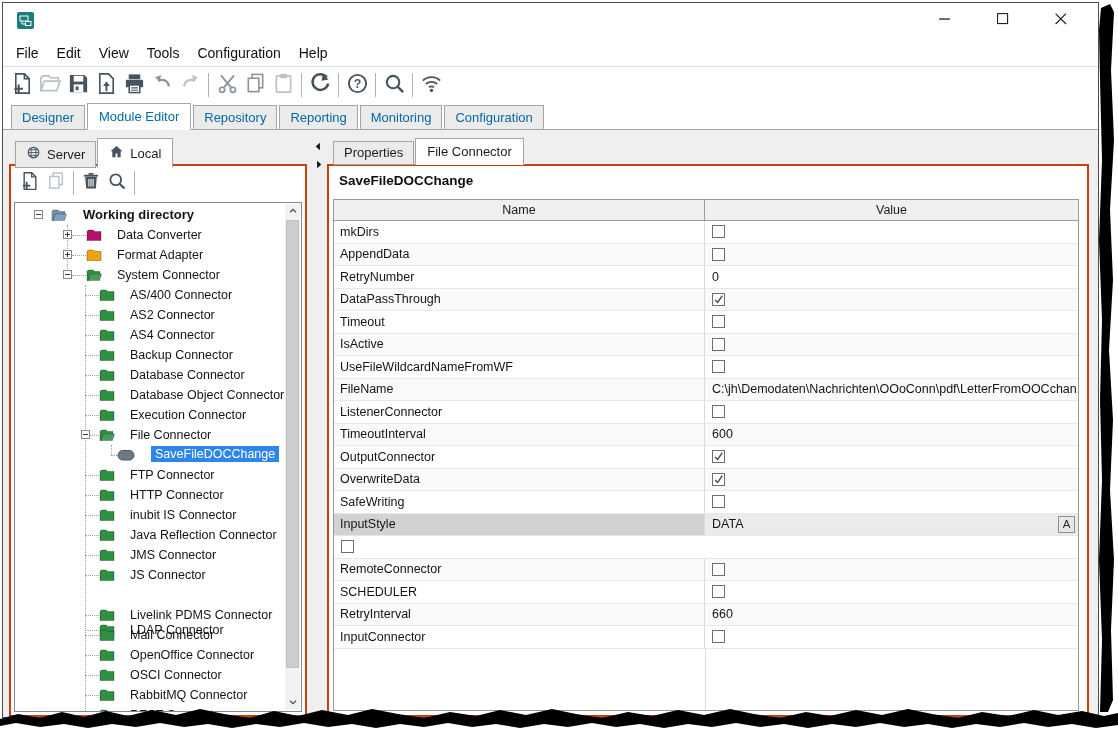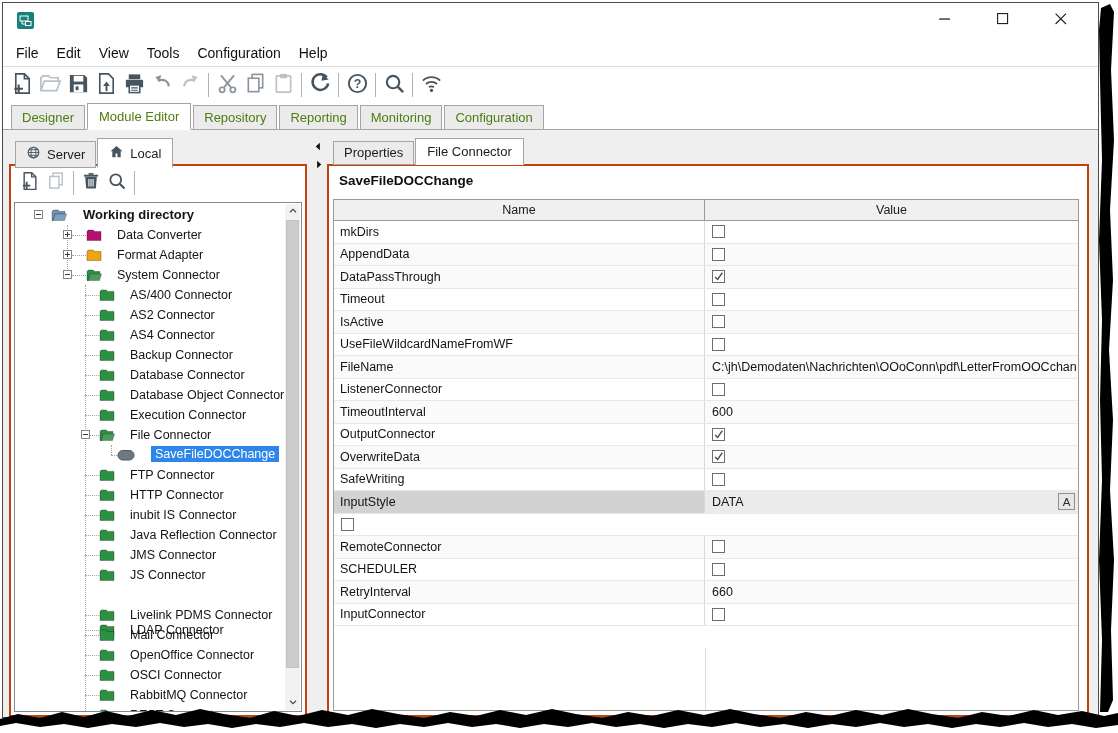--- a/index.html
+++ b/index.html
@@ -21,21 +21,21 @@
 
   
   .toolbar { display:flex; align-items:center; height:37px; padding-left:5px;
              border-top:1px solid #dcdcdc; background:#fff; }
   .tbtn { width:28px; height:28px; display:flex; align-items:center; justify-content:center; }
   .tsep { width:1px; height:24px; background:#b2b2b2; margin:0 4px; }
 
   
   .maintabs { display:flex; align-items:flex-end; padding-left:8px; position:relative; z-index:3; margin-bottom:-1px; }
   .mtab { background:#ebebeb; border:1px solid #a5a5a5; padding:4px 10px 4px; font-size:13px;
-          color:#4d7c0f; margin-right:2px; white-space:nowrap; }
+          color:#0369a1; margin-right:2px; white-space:nowrap; }
   .mtab.active { background:#fff; border-bottom-color:#fff; padding:5px 11px 5px; }
 
   .content { position:absolute; left:0; top:126px; right:0; bottom:0; background:#efefef;
              border-top:1px solid #a5a5a5; }
 
   
   .ptabs { display:flex; align-items:flex-end; position:relative; z-index:2; margin-bottom:-1px; padding-left:6px; }
   .ptab { display:flex; align-items:center; gap:6px; background:#ebebeb; border:1px solid #a5a5a5;
           padding:3px 10px 4px; font-size:13px; color:#1c1c1c; margin-right:1px; white-space:nowrap; }
   .ptab.active { background:#fff; border-bottom-color:#fff; padding:5px 11px 5px; }
@@ -551,20 +551,26 @@
                   <div class="tc value">
                     <div class="cb"></div>
                   </div>
                 </div>
                 <div class="trow stripe">
                   <div class="tc name">AppendData</div>
                   <div class="tc value">
                     <div class="cb"></div>
                   </div>
                 </div>
+                <div class="trow">
+                  <div class="tc name">RetryNumber</div>
+                  <div class="tc value">
+                    <span>0</span>
+                  </div>
+                </div>
                 <div class="trow stripe">
                   <div class="tc name">DataPassThrough</div>
                   <div class="tc value">
                     <div class="cb">
                       <svg width="13" height="13" viewBox="0 0 13 13">
                         <path d="M2.5 7l3 3 5.5-8" stroke="#4a4a4a" stroke-width="1.7" fill="none"></path>
                       </svg>
                     </div>
                   </div>
                 </div>

